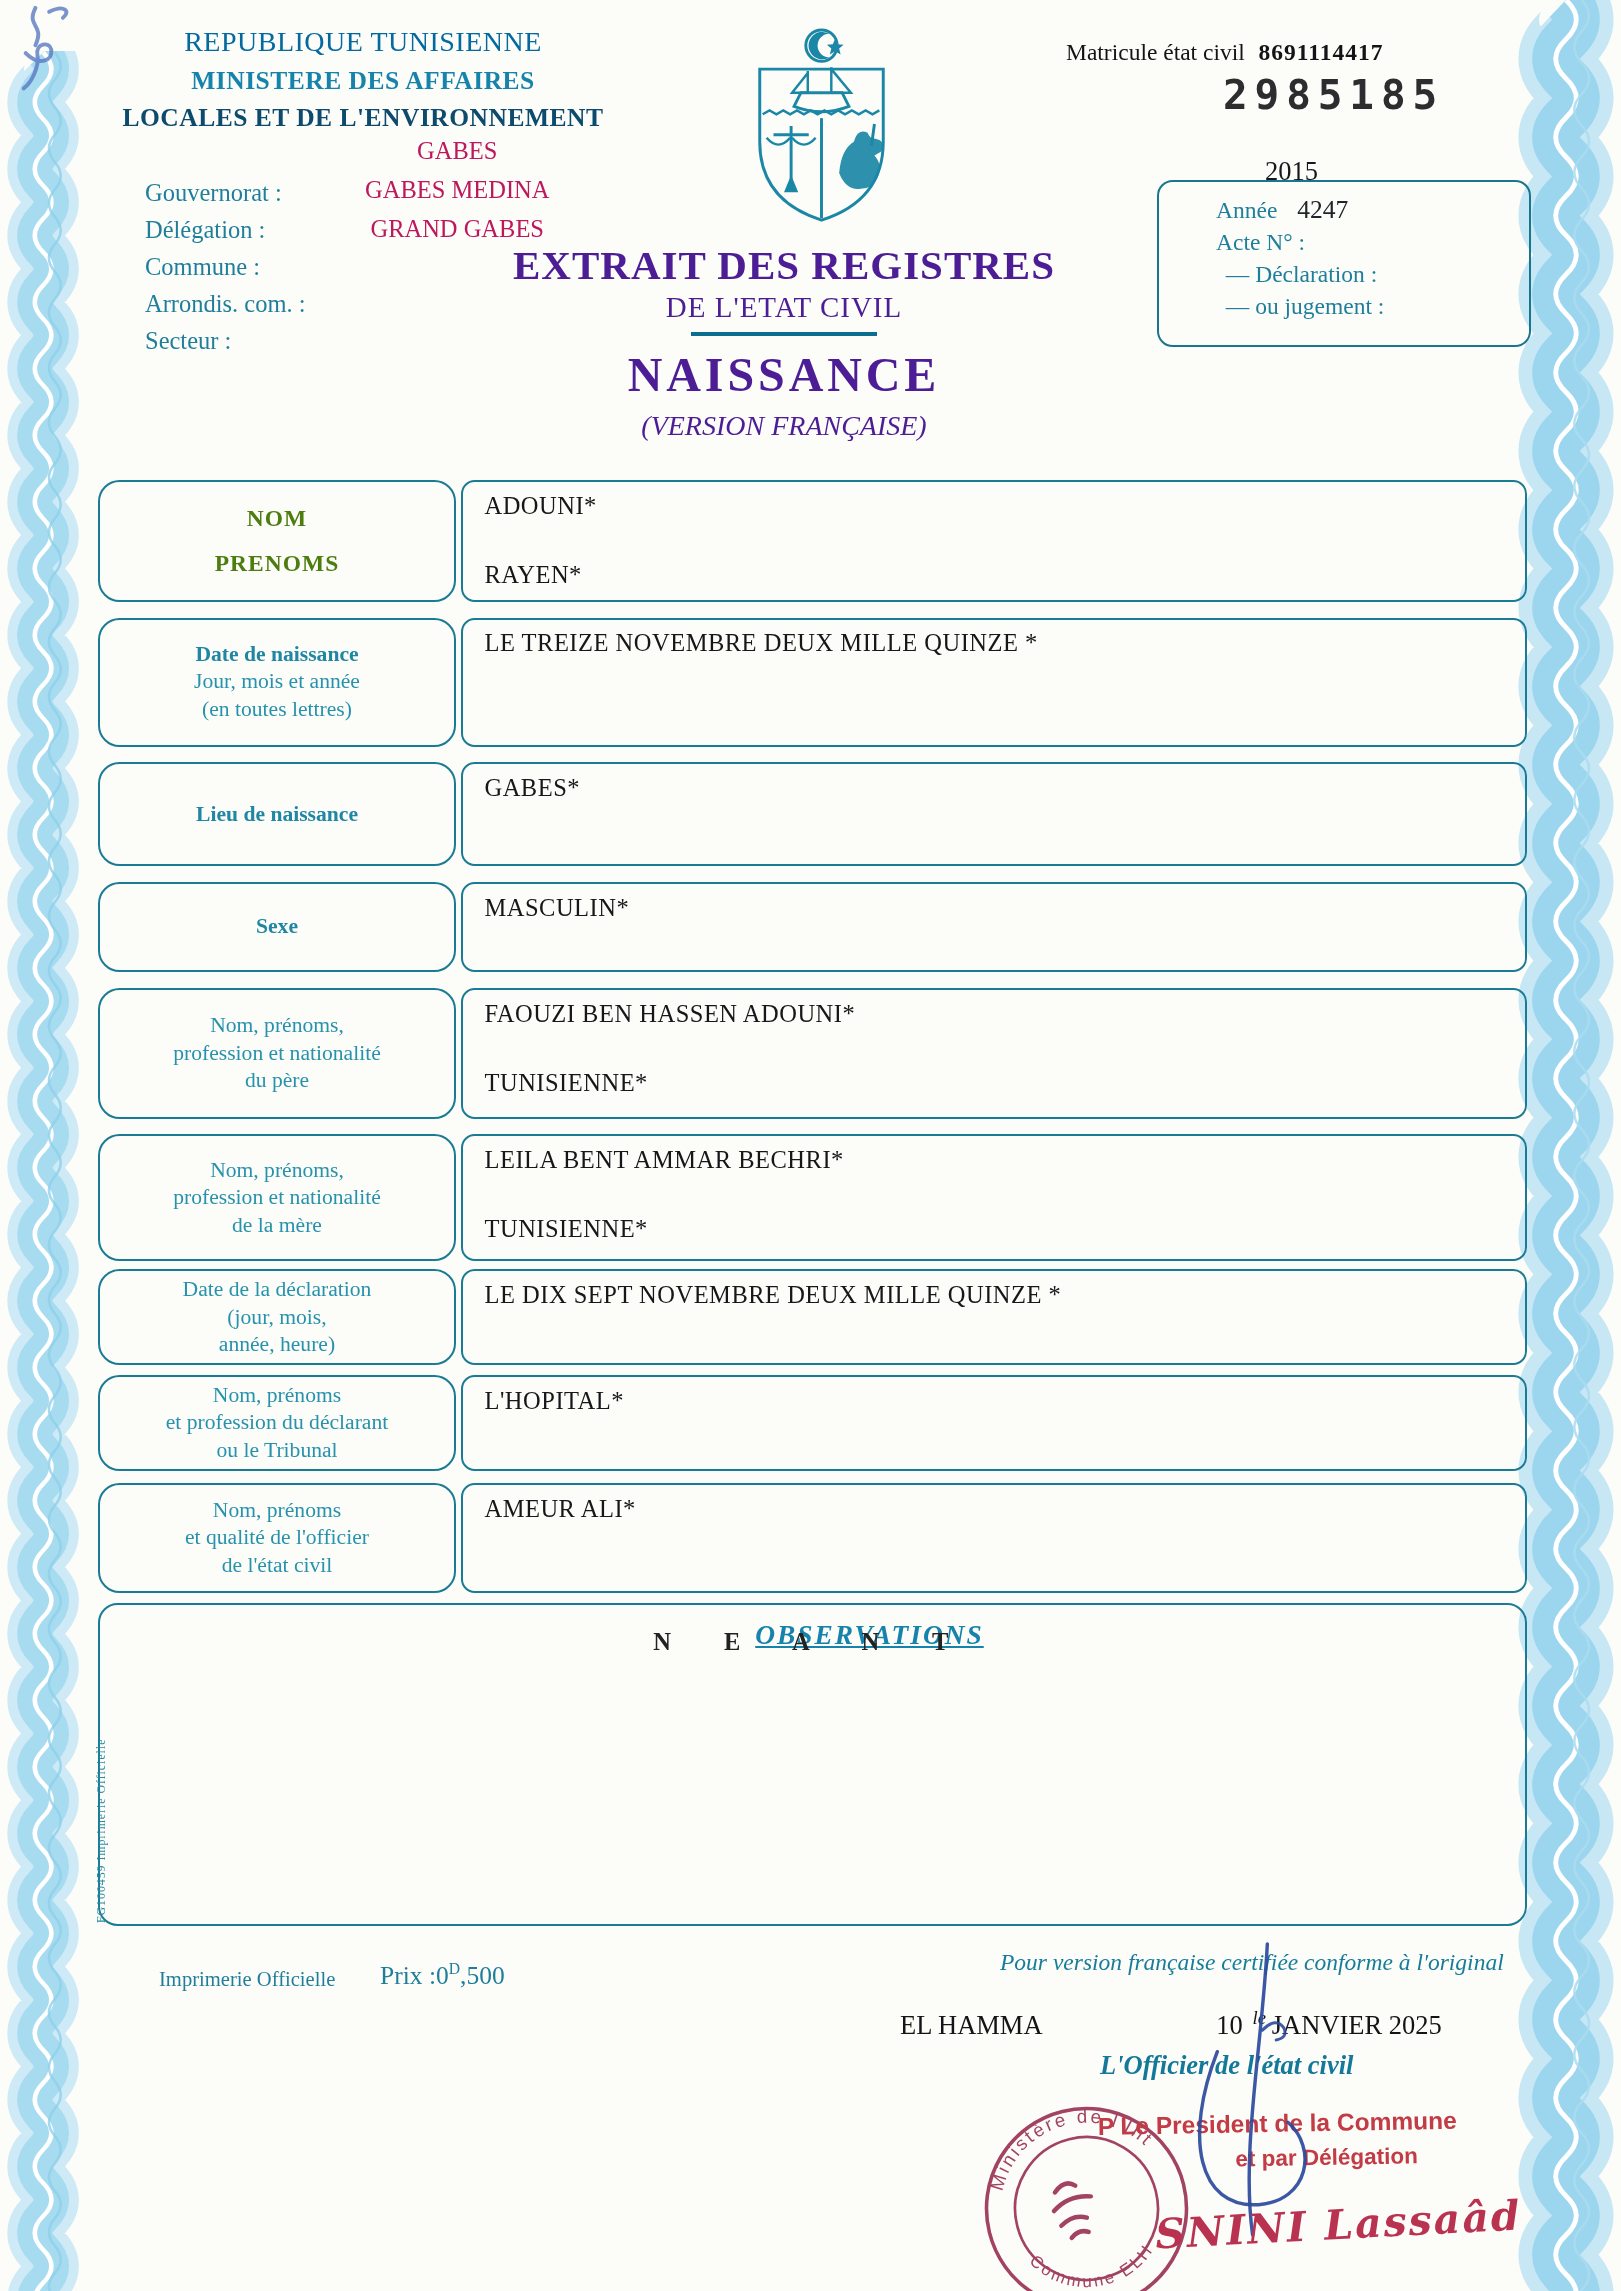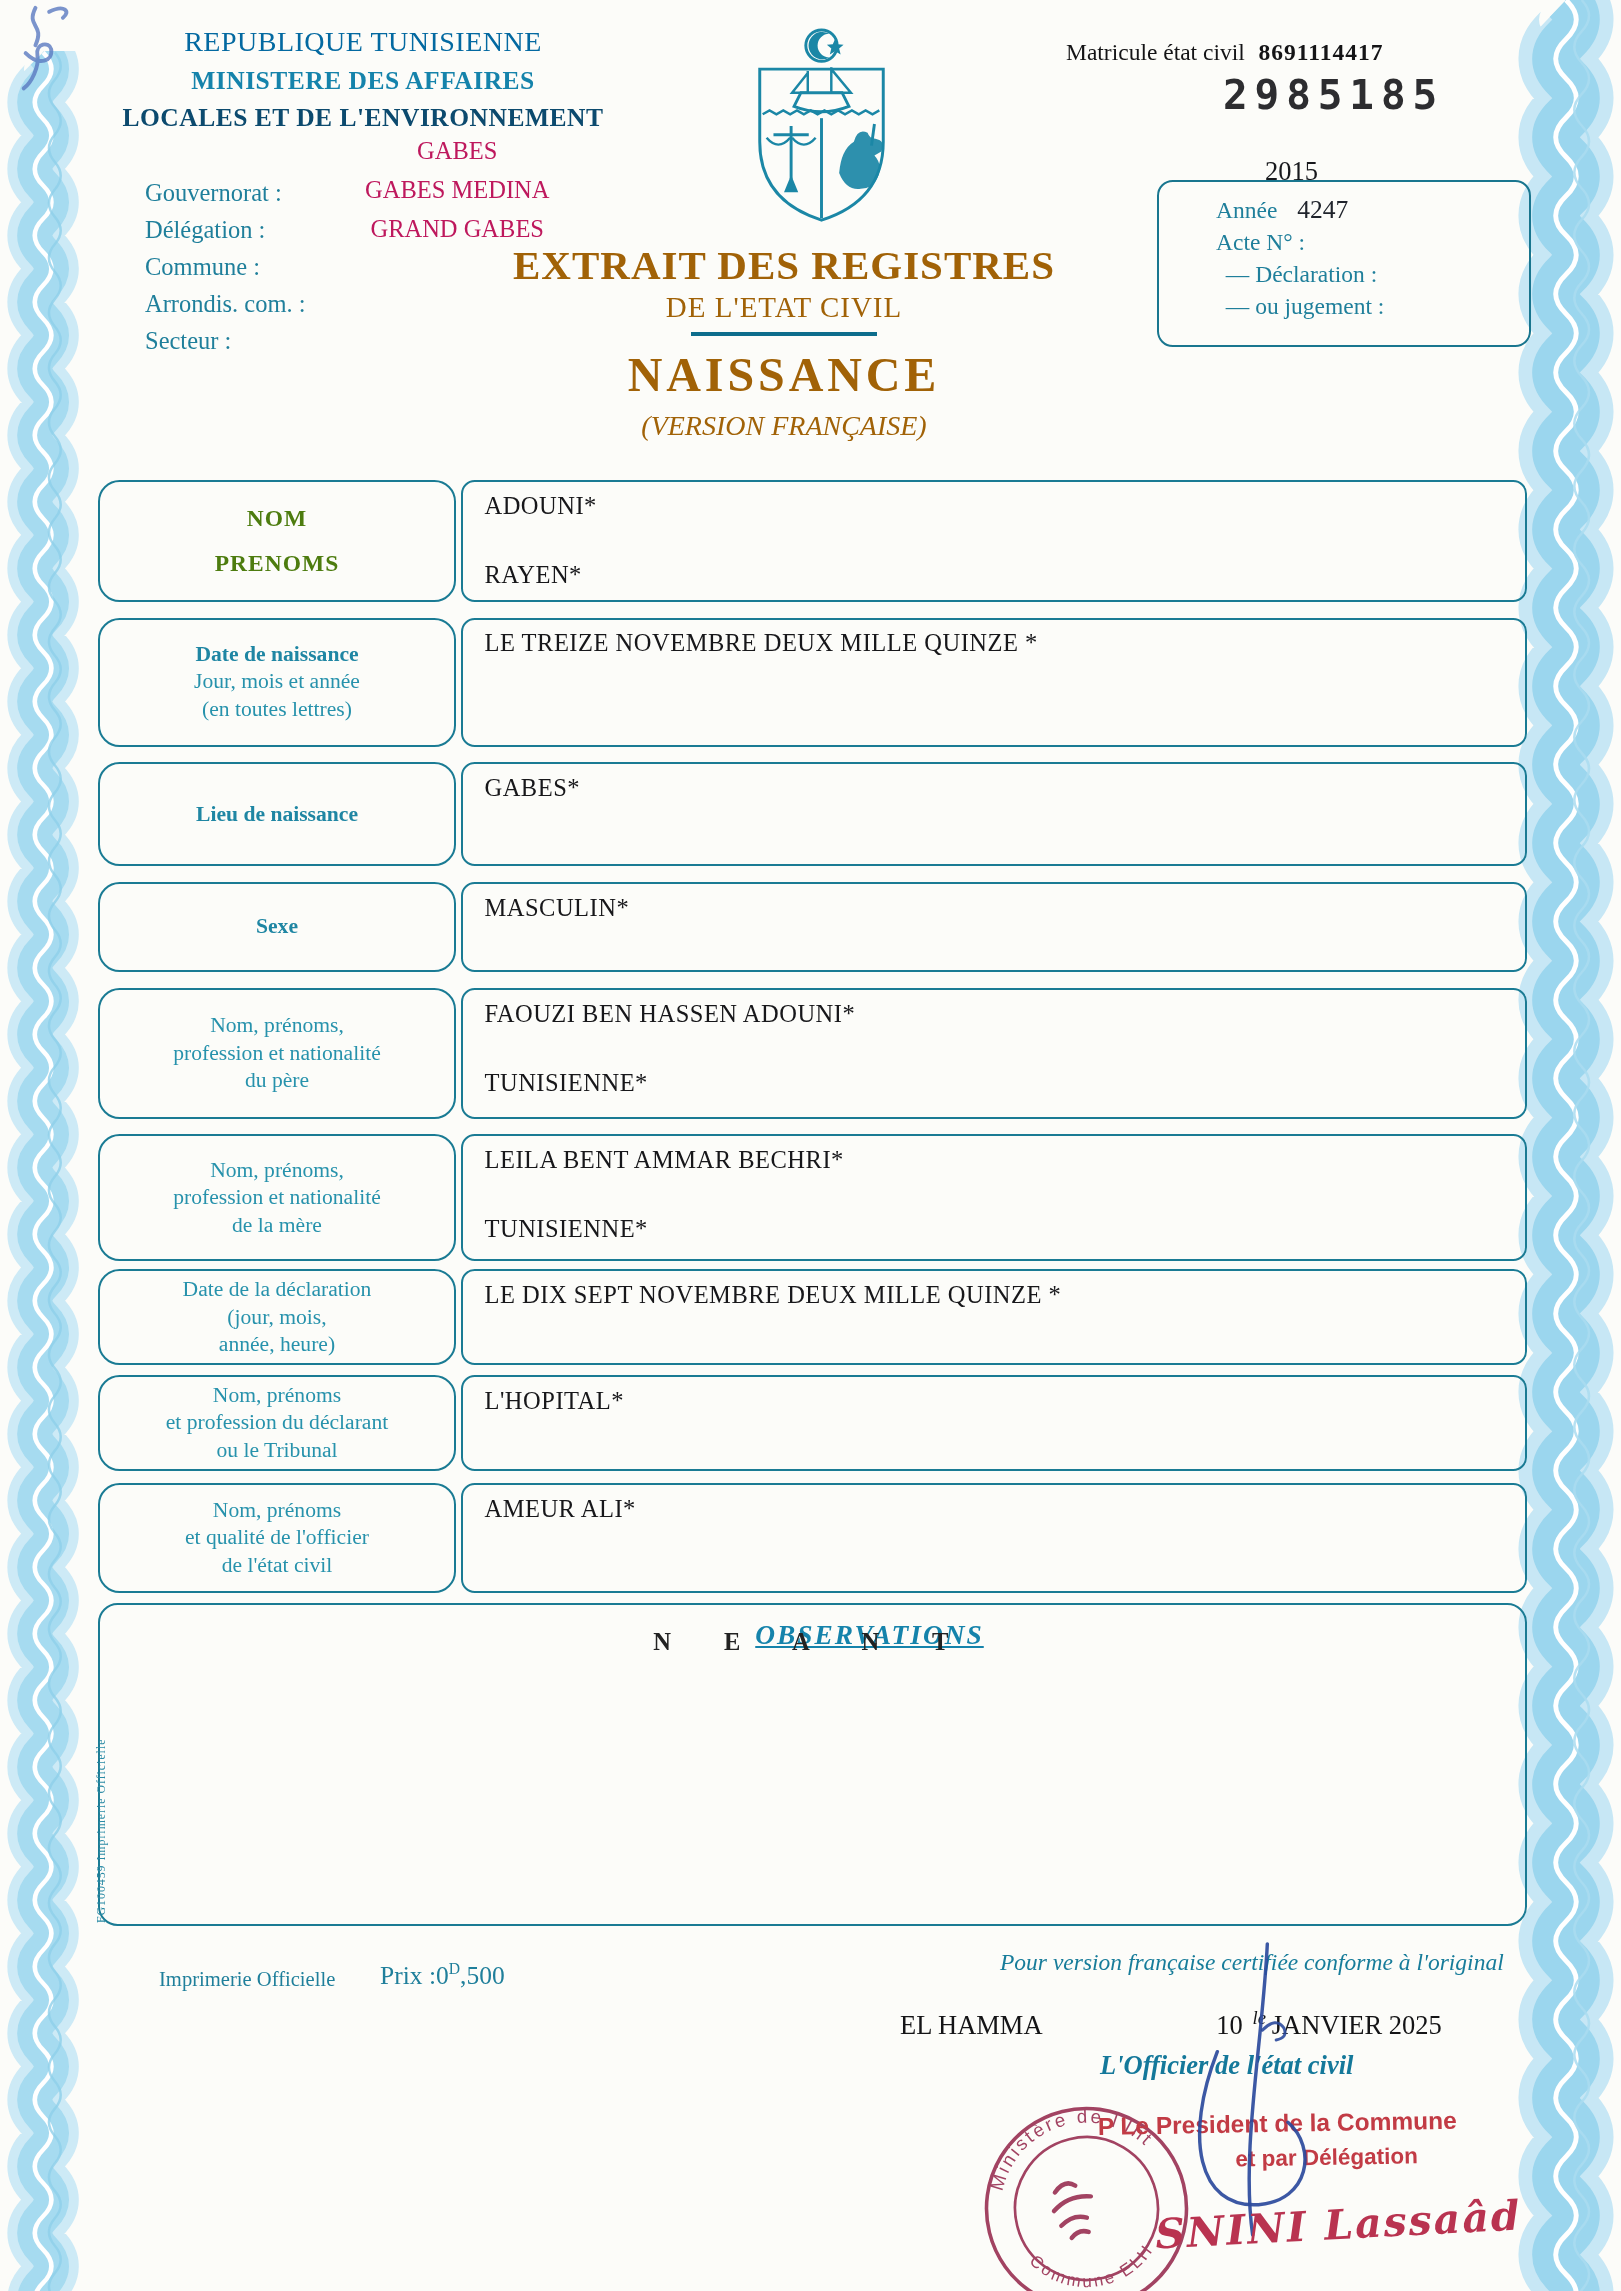--- a/index.html
+++ b/index.html
@@ -21,21 +21,21 @@
   .stampnum{left:1223px;top:71px;font-family:"DejaVu Sans Mono",monospace;font-weight:bold;
             font-size:41px;letter-spacing:6.9px;color:#2d2d30;}
 
   .actebox{left:1157px;top:180px;width:374px;height:167px;border:2.9px solid #19768f;border-radius:15.7px;
            box-sizing:border-box;padding:11.8px 0 0 57px;font-size:23.5px;color:#1f7f9b;line-height:32px;}
   .acteyear{position:absolute;left:100px;top:-27.4px;color:#17181c;font-size:26.5px;background:transparent;padding:0 5.9px;}
   .acteline .v{color:#20242c;font-size:25.5px;margin-left:20px}
   .actedash{margin-left:9.8px}
 
   
-  .titleblock{left:431px;top:241px;width:706px;text-align:center;color:#a16207;}
+  .titleblock{left:431px;top:241px;width:706px;text-align:center;color:#4c1d95;}
   .t1{font-size:41px;font-weight:bold;letter-spacing:1px}
   .t2{font-size:29px;margin-top:2px;letter-spacing:1px}
   .t-underline{width:186px;height:3.9px;background:#0d6d8c;margin:7.8px auto 0 auto}
   .t3{font-size:48px;font-weight:bold;letter-spacing:3.9px;margin-top:11.8px}
   .t4{font-size:28px;font-style:italic;margin-top:7.8px}
 
   
   .fields{left:98px;top:480px;width:1429px;}
   .row{display:flex;margin-bottom:15.7px;}
   .lab{width:358px;border:2.9px solid #1a7b94;border-radius:21.6px;display:flex;flex-direction:column;

